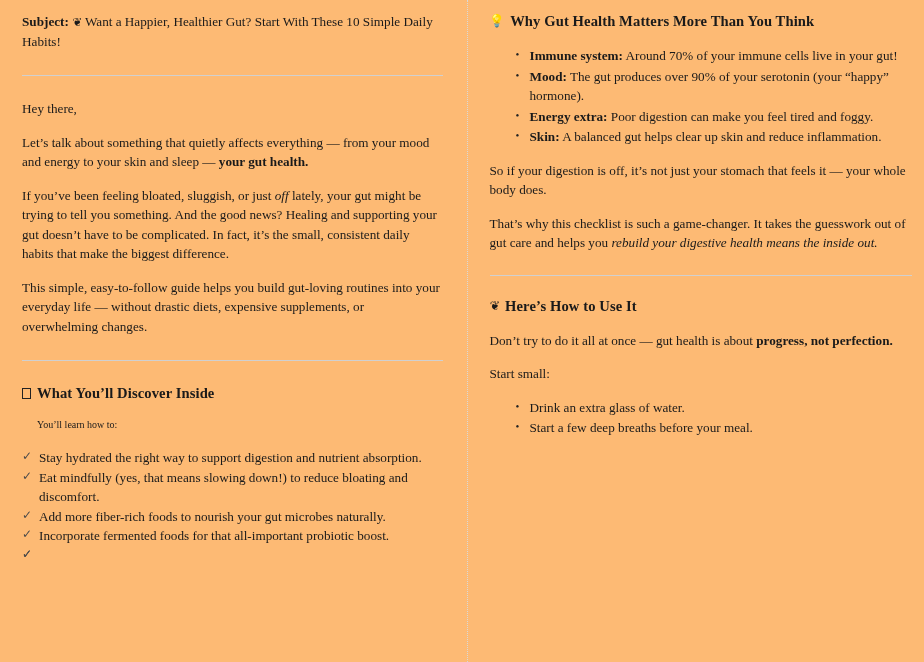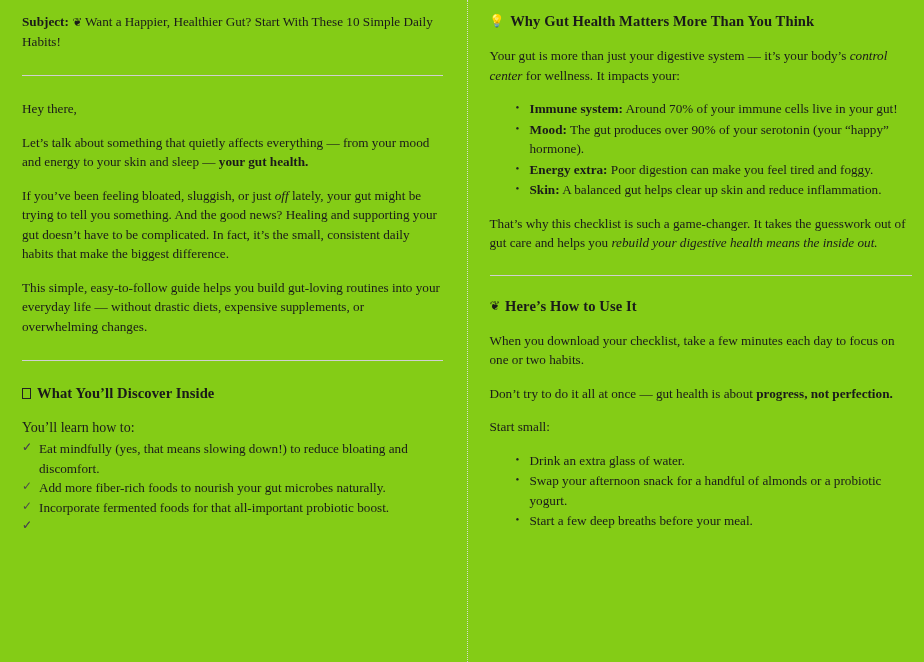--- a/index.html
+++ b/index.html
@@ -15,21 +15,21 @@
     color: #1a1a1a;
     overflow: hidden;
   }
   .page {
     position: relative;
     width: 924px;
     height: 662px;
     box-sizing: border-box;
     display: flex;
     flex-direction: row;
-    background: #84cc16;
+    background: #fdba74;
   }
   .col {
     box-sizing: border-box;
     position: relative;
     overflow: hidden;
   }
   .col-left {
     width: 467px;
     padding: 12px 24px 0 22px;
   }
@@ -130,23 +130,23 @@
   }
   ul.checks li .chk {
     position: absolute;
     left: 0;
     top: 0;
     font-family: "DejaVu Sans", sans-serif;
     font-size: 12px;
     color: #4a4a4a;
   }
   .lead-in {
-    font-size: 14px;
-    line-height: 1.48;
-    margin: 0;
+    font-size: 10px;
+    line-height: 1.48;
+    margin: 15px;
   }
 </style>
 </head>
 <body>
 
 <div class="page">
 
   <div class="col col-left">
 
     <div class="subject-line">
@@ -175,20 +175,21 @@
     <h2 class="section-head">
       <span class="tofu-box"></span><span>What You’ll Discover Inside</span>
     </h2>
 
 
     <p class="lead-in">You’ll learn how to:</p>
 
     <ul class="checks">
       <li>
         <span class="chk">✓</span>
+        <span>Stay hydrated the right way to support digestion and nutrient absorption.</span>
       </li>
       <li>
         <span class="chk">✓</span>
         <span>Eat mindfully (yes, that means slowing down!) to reduce bloating and discomfort.</span>
       </li>
       <li>
         <span class="chk">✓</span>
         <span>Add more fiber-rich foods to nourish your gut microbes naturally.</span>
       </li>
       <li>
@@ -207,60 +208,56 @@
   </div>
 
   <div class="col-divider"></div>
 
   <div class="col col-right">
 
     <h2 class="section-head">
       <span class="head-icon">💡</span><span>Why Gut Health Matters More Than You Think</span>
     </h2>
 
-    <p>
-      <span>Your gut is more than just your digestive system — it’s your body’s </span><i>control center</i><span> for wellness. It impacts your:</span>
-    </p>
 
     <ul class="bullets">
       <li>
         <b>Immune system:</b><span> Around 70% of your immune cells live in your gut!</span>
       </li>
       <li>
         <b>Mood:</b><span> The gut produces over 90% of your serotonin (your “happy” hormone).</span>
       </li>
       <li>
         <b>Energy extra:</b><span> Poor digestion can make you feel tired and foggy.</span>
       </li>
       <li>
         <b>Skin:</b><span> A balanced gut helps clear up skin and reduce inflammation.</span>
       </li>
     </ul>
 
+    <p>So if your digestion is off, it’s not just your stomach that feels it — your whole body does.</p>
 
     <p>
       <span>That’s why this checklist is such a game-changer. It takes the guesswork out of gut care and helps you </span><i>rebuild your digestive health means the inside out.</i>
     </p>
 
     <hr class="rule right-rule">
 
     <h2 class="section-head">
       <span class="head-icon">❦</span><span>Here’s How to Use It</span>
     </h2>
 
-    <p>When you download your checklist, take a few minutes each day to focus on one or two habits.</p>
 
     <p>
       <span>Don’t try to do it all at once — gut health is about </span><b>progress, not perfection.</b>
     </p>
 
     <p>Start small:</p>
 
     <ul class="bullets">
       <li>Drink an extra glass of water.</li>
-      <li>Swap your afternoon snack for a handful of almonds or a probiotic yogurt.</li>
       <li>Start a few deep breaths before your meal.</li>
     </ul>
 
 
   </div>
 
 </div>
 
 </body></html>

